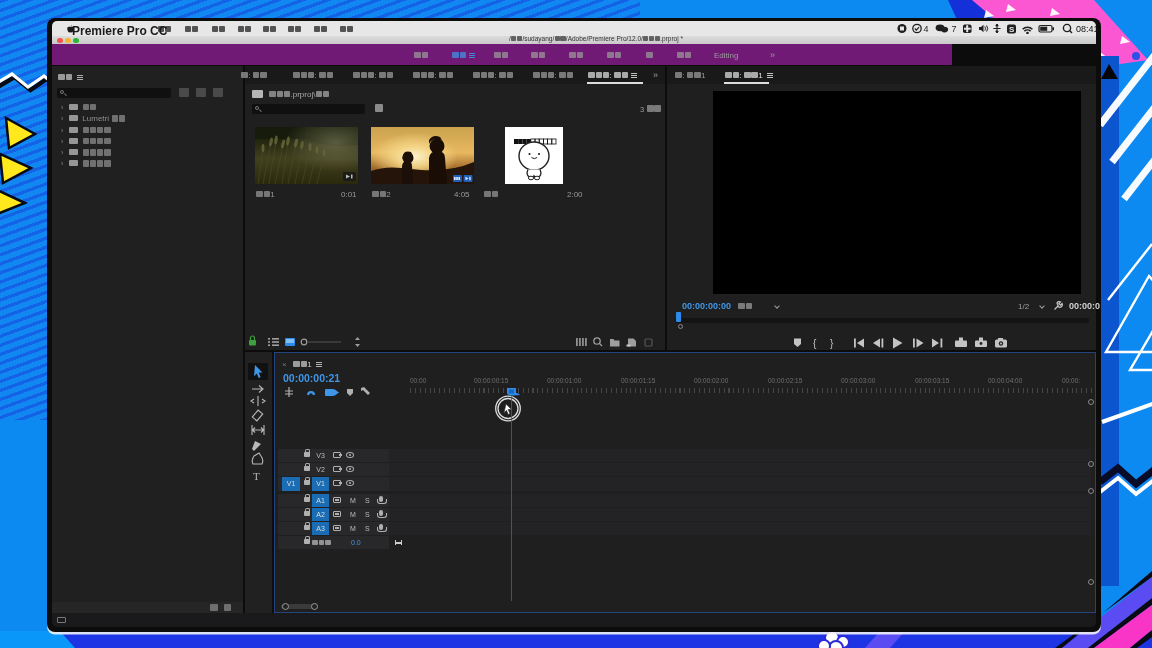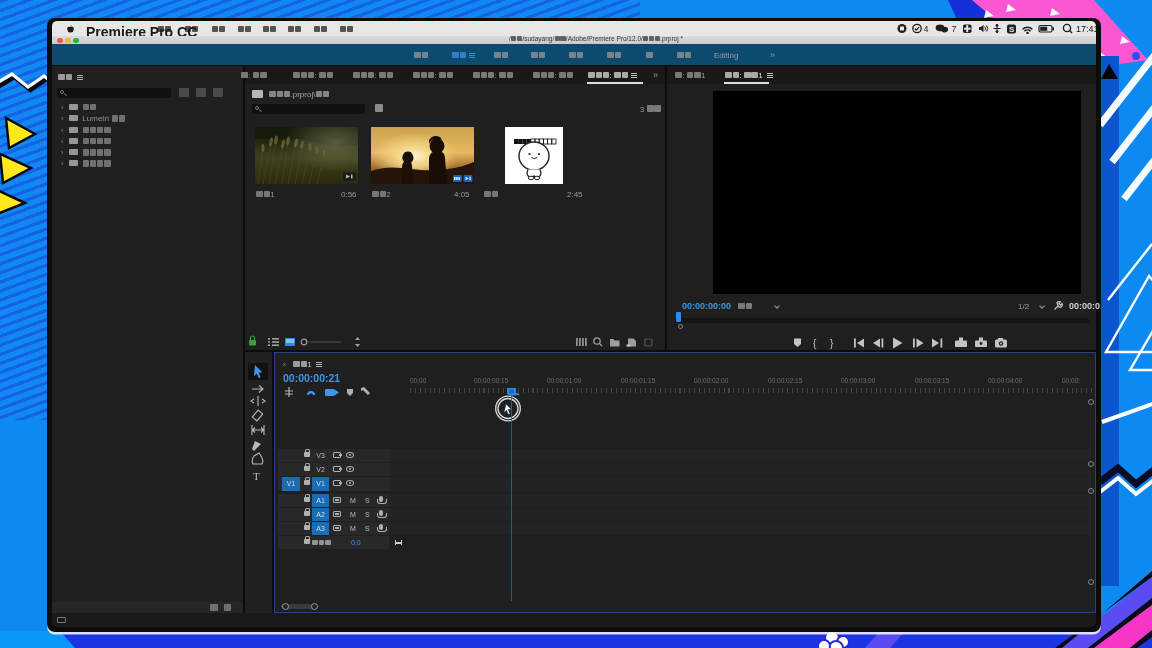--- a/index.html
+++ b/index.html
@@ -89,21 +89,21 @@
     </g>
   </svg>
 </div>
 
 <div id="win" class="abs" style="left:47px;top:18px;width:1054px;height:614px;background:#0c0c0c;border-radius:8px;box-shadow:0 2.5px 0 rgba(242,242,246,.9)"></div>
 
 <div class="abs" style="left:52px;top:21px;width:1044px;height:15px;background:#e7e7e7;border-radius:5px 5px 0 0;color:#1a1a1a;font-size:9px">
   <svg class="abs" style="left:14px;top:3px" width="9" height="10" viewBox="0 0 9 10">
       <path d="M4.6 2.6 q.1-1.1 1-1.6 q.2 1-.9 1.7 z M4.5 3 q1-.6 2-.2 q1.4.6 1.3 2 q-.1 1.7-1 2.9 q-.7 1-1.4.8 q-.5-.2-.9-.2 t-.9.2 q-.7.2-1.4-.8 q-.9-1.2-1-2.9 q-.1-1.4 1.3-2 q1-.4 2 .2 z" fill="#1a1a1a"></path>
     </svg>
-  <span class="abs" style="left:34px;top:3px;font-weight:bold;font-size:14px">Premiere Pro CC</span>
+  <span class="abs" style="left:20px;top:3px;font-weight:bold;font-size:12px">Premiere Pro CC</span>
 
   <svg class="abs" style="left:838px;top:2px" width="200" height="11" viewBox="0 0 200 11">
     <g fill="#1f1f1f">
       <circle cx="12" cy="5.5" r="4.5"></circle>
         <rect x="10" y="3.5" width="4" height="4" fill="#e7e7e7"></rect>
       <circle cx="27" cy="5.5" r="4.2" fill="none" stroke="#1f1f1f" stroke-width="1.3"></circle>
         <path d="M24.8 5.5 l1.6 1.6 2.6-3" fill="none" stroke="#1f1f1f" stroke-width="1.2"></path>
       <text x="33.5" y="9" font-size="9" font-family="Liberation Sans">4</text>
       <ellipse cx="50" cy="4.8" rx="4.4" ry="3.4"></ellipse>
         <ellipse cx="54.5" cy="6.6" rx="3.6" ry="2.8"></ellipse>
@@ -122,39 +122,39 @@
           <path d="M134.4 8.2 a4.5 4.5 0 0 1 6.2 0" stroke-width="1.6"></path>
         </g>
         <circle cx="137.5" cy="10" r="1.3"></circle>
       <rect x="149" y="2.5" width="13" height="6.5" rx="1.5" fill="none" stroke="#1f1f1f" stroke-width="1.2"></rect>
         <rect x="150.2" y="3.7" width="7" height="4.1"></rect>
         <rect x="162.5" y="4.3" width="1.5" height="3"></rect>
       <circle cx="177" cy="5" r="3.6" fill="none" stroke="#1f1f1f" stroke-width="1.4"></circle>
         <line x1="179.6" y1="7.6" x2="182" y2="10" stroke="#1f1f1f" stroke-width="1.4"></line>
     </g>
   </svg>
-  <span class="abs" style="left:1024px;top:2.5px;font-size:9px;color:#111">17:41</span>
+  <span class="abs" style="left:1024px;top:2.5px;font-size:9px;color:#111">08:41</span>
   <span class="abs" style="left:106px;top:3.5px;font-size:7.5px"><i class="c"></i><i class="c"></i></span>
   <span class="abs" style="left:133px;top:3.5px;font-size:7.5px"><i class="c"></i><i class="c"></i></span>
   <span class="abs" style="left:160px;top:3.5px;font-size:7.5px"><i class="c"></i><i class="c"></i></span>
   <span class="abs" style="left:186px;top:3.5px;font-size:7.5px"><i class="c"></i><i class="c"></i></span>
   <span class="abs" style="left:211px;top:3.5px;font-size:7.5px"><i class="c"></i><i class="c"></i></span>
   <span class="abs" style="left:236px;top:3.5px;font-size:7.5px"><i class="c"></i><i class="c"></i></span>
   <span class="abs" style="left:262px;top:3.5px;font-size:7.5px"><i class="c"></i><i class="c"></i></span>
   <span class="abs" style="left:288px;top:3.5px;font-size:7.5px"><i class="c"></i><i class="c"></i></span>
 </div>
 
 <div class="abs" style="left:52px;top:36px;width:1044px;height:8px;background:linear-gradient(#dcdcdc,#c9c9c9);font-size:6.5px;color:#333">
   <span class="abs" style="left:5px;top:1.5px;width:5.5px;height:5.5px;border-radius:50%;background:#f55549"></span>
   <span class="abs" style="left:13px;top:1.5px;width:5.5px;height:5.5px;border-radius:50%;background:#f5b52e"></span>
   <span class="abs" style="left:21px;top:1.5px;width:5.5px;height:5.5px;border-radius:50%;background:#2ab536"></span>
   <span class="abs" style="left:22px;top:-1px;width:1044px;text-align:center;letter-spacing:0">/<i class="c"></i><i class="c"></i>/sudayang/<i class="c"></i><i class="c"></i>/Adobe/Premiere Pro/12.0/<i class="c"></i><i class="c"></i><i class="c"></i>.prproj *</span>
 </div>
 
-<div class="abs" style="left:52px;top:44px;width:1044px;height:21px;background:#0c4a6e;color:#9b9b9b;font-size:8px">
+<div class="abs" style="left:52px;top:44px;width:900px;height:21px;background:#701a75;color:#9b9b9b;font-size:8px">
   <span class="abs" style="left:362px;top:7px"><i class="c"></i><i class="c"></i></span>
   <span class="abs" style="left:400px;top:7px;color:#3f96e8"><i class="c"></i><i class="c"></i>&nbsp;<span class="mn" style="width:6px"></span></span>
   <span class="abs" style="left:442px;top:7px"><i class="c"></i><i class="c"></i></span>
   <span class="abs" style="left:479px;top:7px"><i class="c"></i><i class="c"></i></span>
   <span class="abs" style="left:517px;top:7px"><i class="c"></i><i class="c"></i></span>
   <span class="abs" style="left:555px;top:7px"><i class="c"></i><i class="c"></i></span>
   <span class="abs" style="left:594px;top:7px"><i class="c"></i></span>
   <span class="abs" style="left:625px;top:7px"><i class="c"></i><i class="c"></i></span>
   <span class="abs" style="left:662px;top:7px">Editing</span>
   <span class="abs" style="left:718px;top:6px;font-size:9px">»</span>
@@ -308,25 +308,25 @@
       <ellipse cx="29" cy="29" rx="15" ry="14" fill="#fff" stroke="#222" stroke-width="1.4"></ellipse>
       <circle cx="24.5" cy="27" r="1.1" fill="#222"></circle>
         <circle cx="34" cy="27" r="1.1" fill="#222"></circle>
       <path d="M26.5 30.5 q2.8 2.3 5.6 0" fill="none" stroke="#222" stroke-width="1"></path>
       <path d="M23 42.5 q-2.5 5.5 1.5 7.5 q3 1.3 4.5-1.2 q1.5 2.5 4.5 1.2 q4-2 1.5-7.5" fill="#fff" stroke="#222" stroke-width="1.3"></path>
       <ellipse cx="26" cy="51" rx="2.6" ry="1.8" fill="#fff" stroke="#222" stroke-width="1"></ellipse>
         <ellipse cx="32" cy="51" rx="2.6" ry="1.8" fill="#fff" stroke="#222" stroke-width="1"></ellipse>
     </svg>
   </div>
   <span class="abs" style="left:11px;top:124px;color:#999"><i class="c"></i><i class="c"></i>1</span>
-  <span class="abs" style="left:96px;top:124px;color:#999">0:56</span>
+  <span class="abs" style="left:96px;top:124px;color:#999">0:01</span>
   <span class="abs" style="left:127px;top:124px;color:#999"><i class="c"></i><i class="c"></i>2</span>
   <span class="abs" style="left:209px;top:124px;color:#999">4:05</span>
   <span class="abs" style="left:239px;top:124px;color:#999"><i class="c"></i><i class="c"></i></span>
-  <span class="abs" style="left:322px;top:124px;color:#999">2:45</span>
+  <span class="abs" style="left:322px;top:124px;color:#999">2:00</span>
 
   <svg class="abs" style="left:0;top:266px" width="420" height="18" viewBox="0 0 420 18">
     <g fill="#3f9e3f">
       <rect x="4" y="8" width="7" height="5.5" rx="1"></rect>
         <path d="M5.5 8 v-2 a2 2 0 0 1 4 0 v2" fill="none" stroke="#3f9e3f" stroke-width="1.2"></path>
     </g>
     <g fill="#9e9e9e">
       <rect x="23" y="6" width="2" height="1.6"></rect>
         <rect x="27" y="6" width="7" height="1.6"></rect>
       <rect x="23" y="9.2" width="2" height="1.6"></rect>

